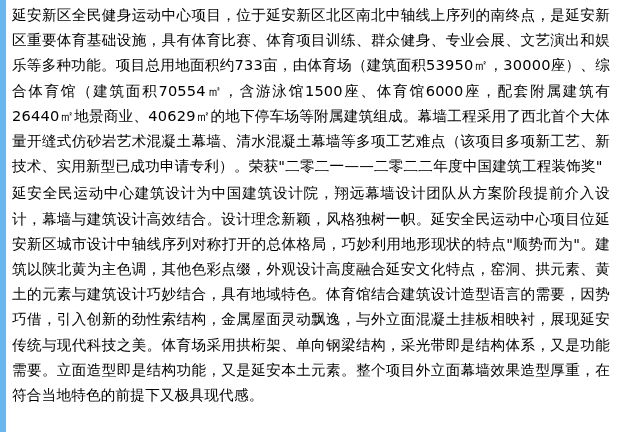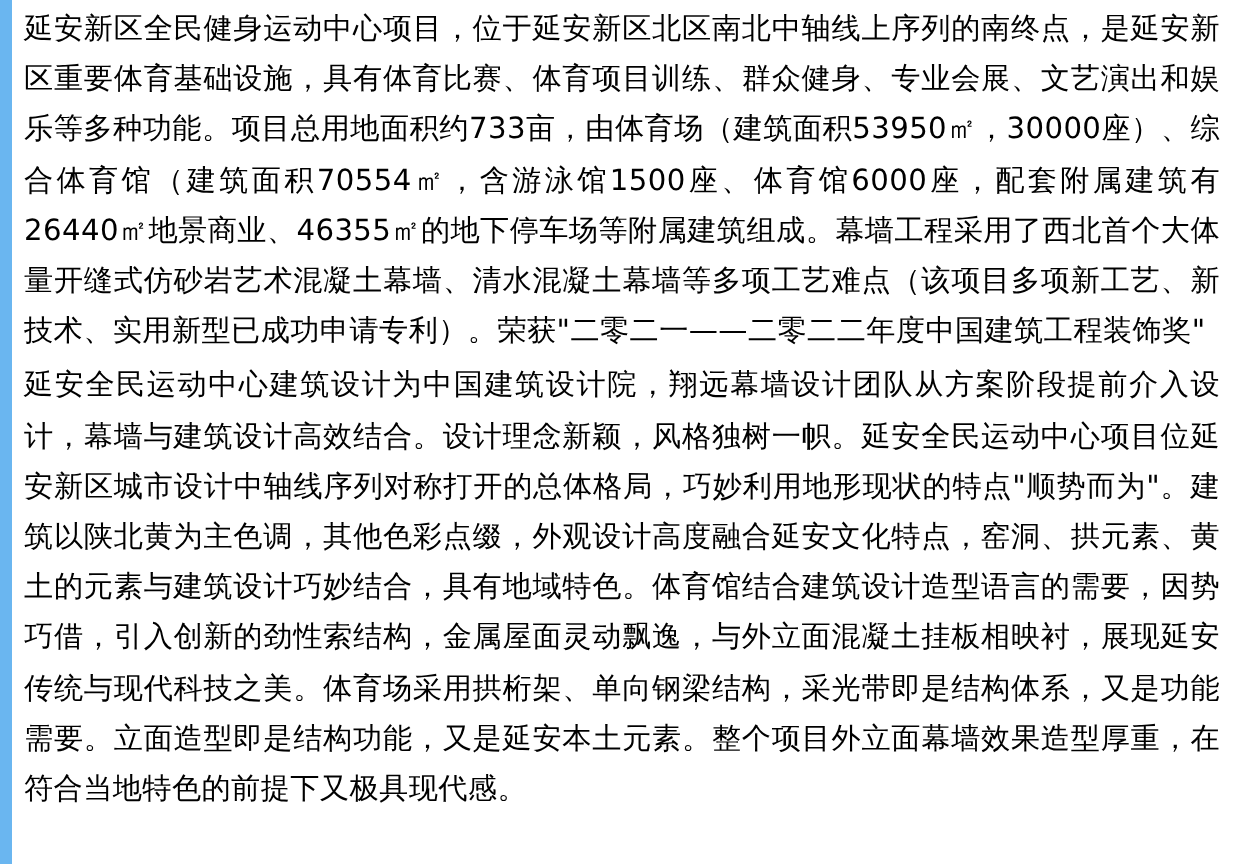--- a/index.html
+++ b/index.html
@@ -51,16 +51,16 @@
   .para.second {
     padding-top: 2px;
   }
 </style>
 </head>
 <body>
 
 <div class="page">
   <div class="left-rule"></div>
   <div class="content">
-    <p class="para first">延安新区全民健身运动中心项目，位于延安新区北区南北中轴线上序列的南终点，是延安新区重要体育基础设施，具有体育比赛、体育项目训练、群众健身、专业会展、文艺演出和娱乐等多种功能。项目总用地面积约733亩，由体育场（建筑面积53950㎡，30000座）、综合体育馆（建筑面积70554㎡，含游泳馆1500座、体育馆6000座，配套附属建筑有26440㎡地景商业、46355㎡的地下停车场等附属建筑组成。幕墙工程采用了西北首个大体量开缝式仿砂岩艺术混凝土幕墙、清水混凝土幕墙等多项工艺难点（该项目多项新工艺、新技术、实用新型已成功申请专利）。荣获"二零二一——二零二二年度中国建筑工程装饰奖"</p>
+    <p class="para first">延安新区全民健身运动中心项目，位于延安新区北区南北中轴线上序列的南终点，是延安新区重要体育基础设施，具有体育比赛、体育项目训练、群众健身、专业会展、文艺演出和娱乐等多种功能。项目总用地面积约733亩，由体育场（建筑面积53950㎡，30000座）、综合体育馆（建筑面积70554㎡，含游泳馆1500座、体育馆6000座，配套附属建筑有26440㎡地景商业、40629㎡的地下停车场等附属建筑组成。幕墙工程采用了西北首个大体量开缝式仿砂岩艺术混凝土幕墙、清水混凝土幕墙等多项工艺难点（该项目多项新工艺、新技术、实用新型已成功申请专利）。荣获"二零二一——二零二二年度中国建筑工程装饰奖"</p>
     <p class="para second">延安全民运动中心建筑设计为中国建筑设计院，翔远幕墙设计团队从方案阶段提前介入设计，幕墙与建筑设计高效结合。设计理念新颖，风格独树一帜。延安全民运动中心项目位延安新区城市设计中轴线序列对称打开的总体格局，巧妙利用地形现状的特点"顺势而为"。建筑以陕北黄为主色调，其他色彩点缀，外观设计高度融合延安文化特点，窑洞、拱元素、黄土的元素与建筑设计巧妙结合，具有地域特色。体育馆结合建筑设计造型语言的需要，因势巧借，引入创新的劲性索结构，金属屋面灵动飘逸，与外立面混凝土挂板相映衬，展现延安传统与现代科技之美。体育场采用拱桁架、单向钢梁结构，采光带即是结构体系，又是功能需要。立面造型即是结构功能，又是延安本土元素。整个项目外立面幕墙效果造型厚重，在符合当地特色的前提下又极具现代感。</p>
   </div>
 </div>
 
 </body></html>

